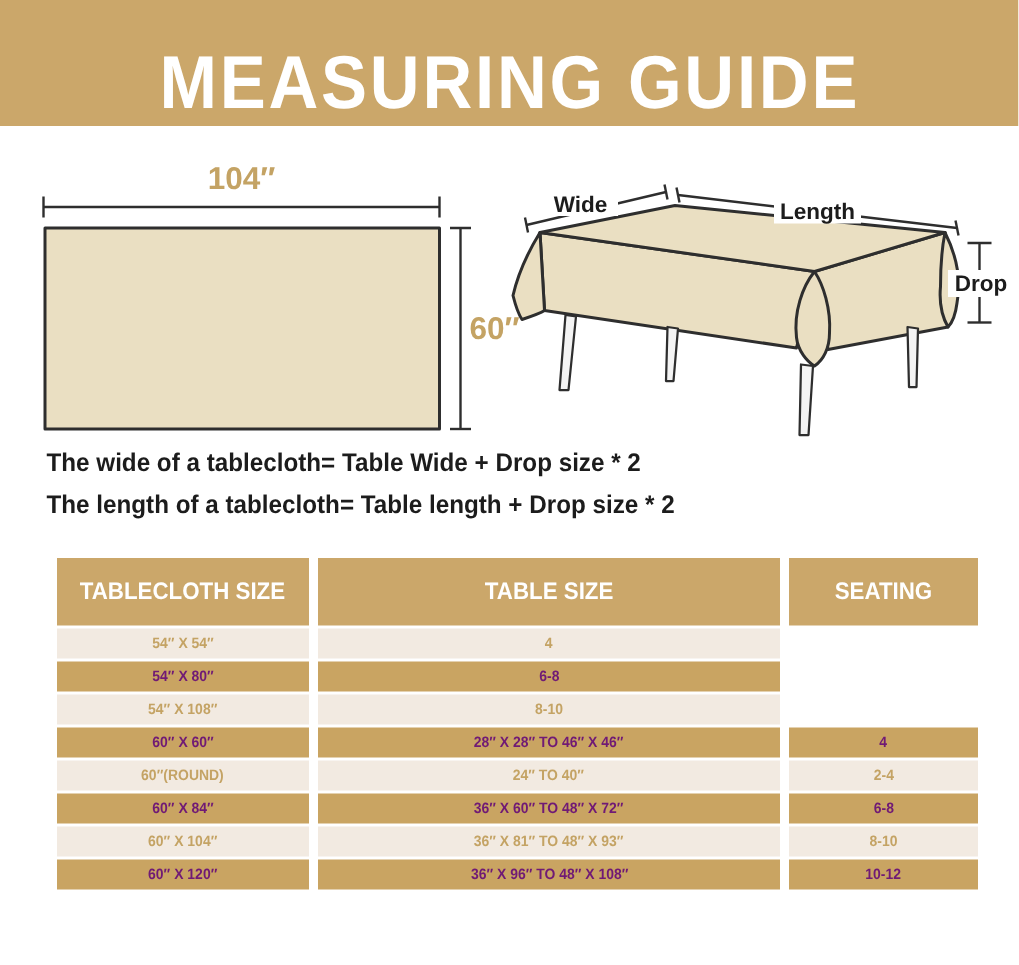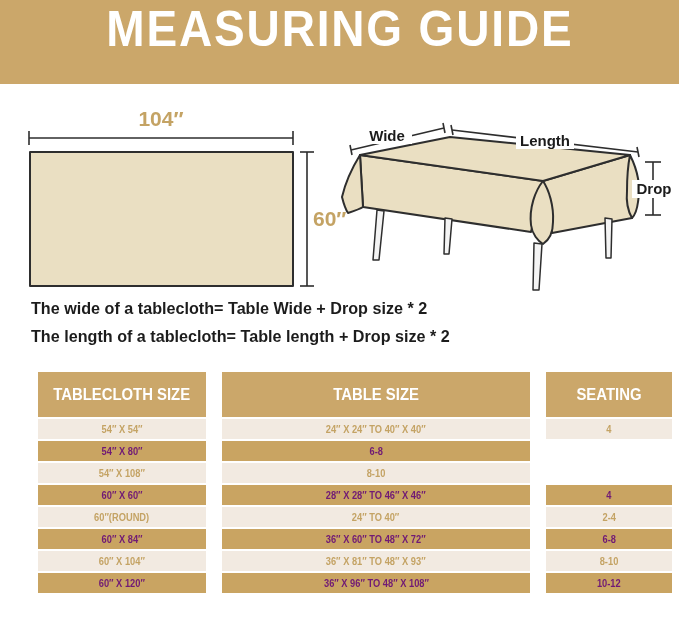--- a/index.html
+++ b/index.html
@@ -6,41 +6,41 @@
     --tan:#CBA76A; --tan-row:#C9A462; --tan-text:#C4A364;
     --light-row:#F2EAE1; --cloth:#EADFC2; --outline:#2E2E2E; --dark:#1C1C1C;
   }
   *{margin:0;padding:0;box-sizing:border-box;}
   html,body{width:679px;height:643px;background:#ffffff;overflow:hidden;
     font-family:"Liberation Sans",sans-serif;}
   .stage{position:relative;width:679px;height:643px;background:#fff;}
 
   
   .banner{position:absolute;left:0;top:0;width:679px;height:84px;
-    background:var(--tan);display:flex;align-items:flex-start;justify-content:center;}
+    background:var(--tan);display:flex;align-items:flex-end;justify-content:center;}
   .banner h1{color:#fff;font-size:50px;font-weight:bold;letter-spacing:2px;
     transform:scaleX(0.92);white-space:nowrap;}
 
   
   .diagram-svg{position:absolute;left:0;top:84px;}
   .dim-label{font:bold 21px "Liberation Sans",sans-serif;fill:var(--tan-text);}
   .svg-label{font:bold 15px "Liberation Sans",sans-serif;fill:var(--dark);}
   .mline{stroke:var(--outline);stroke-width:1.6;fill:none;}
   .cloth{fill:var(--cloth);stroke:var(--outline);stroke-width:2;stroke-linejoin:round;}
   .leg{fill:#f4f4f4;stroke:var(--outline);stroke-width:1.5;stroke-linejoin:round;}
   .labelbg{fill:#ffffff;}
 
   
   .formula{position:absolute;left:31px;color:var(--dark);font-size:17px;
     font-weight:bold;transform:scaleX(0.95);transform-origin:left center;white-space:nowrap;}
   .formula.l1{top:299px;} .formula.l2{top:327px;}
 
   
   .chart{position:absolute;left:38px;top:372px;width:614px;}
-  .c-row{display:grid;grid-template-columns:168px 308px 126px;column-gap:16px;}
+  .c-row{display:grid;grid-template-columns:168px 308px 126px;column-gap:6px;}
   .c-head .cell{height:45px;background:var(--tan);color:#fff;font-size:16px;}
   .c-data{margin-top:2px;}
   .c-data .cell{height:20px;font-size:10px;}
   .cell{display:flex;align-items:center;justify-content:center;font-weight:bold;}
   .cell span{transform:scaleX(0.93);white-space:nowrap;}
   .row-light .cell{background:var(--light-row);color:var(--tan-text);}
   .row-tan .cell{background:var(--tan-row);color:#701a75;}
 </style>
 </head>
 <body>
@@ -124,23 +124,20 @@
       <div class="cell">
           <span>SEATING</span>
         </div>
     </div>
 
     <div class="c-row c-data row-light">
       <div class="cell">
           <span>54″ X 54″</span>
         </div>
       <div class="cell">
-          <span>24″ X 24″ TO 40″ X 40″</span>
-        </div>
-      <div class="cell">
           <span>4</span>
         </div>
     </div>
     <div class="c-row c-data row-tan">
       <div class="cell">
           <span>54″ X 80″</span>
         </div>
       <div class="cell">
           <span>6-8</span>
         </div>

